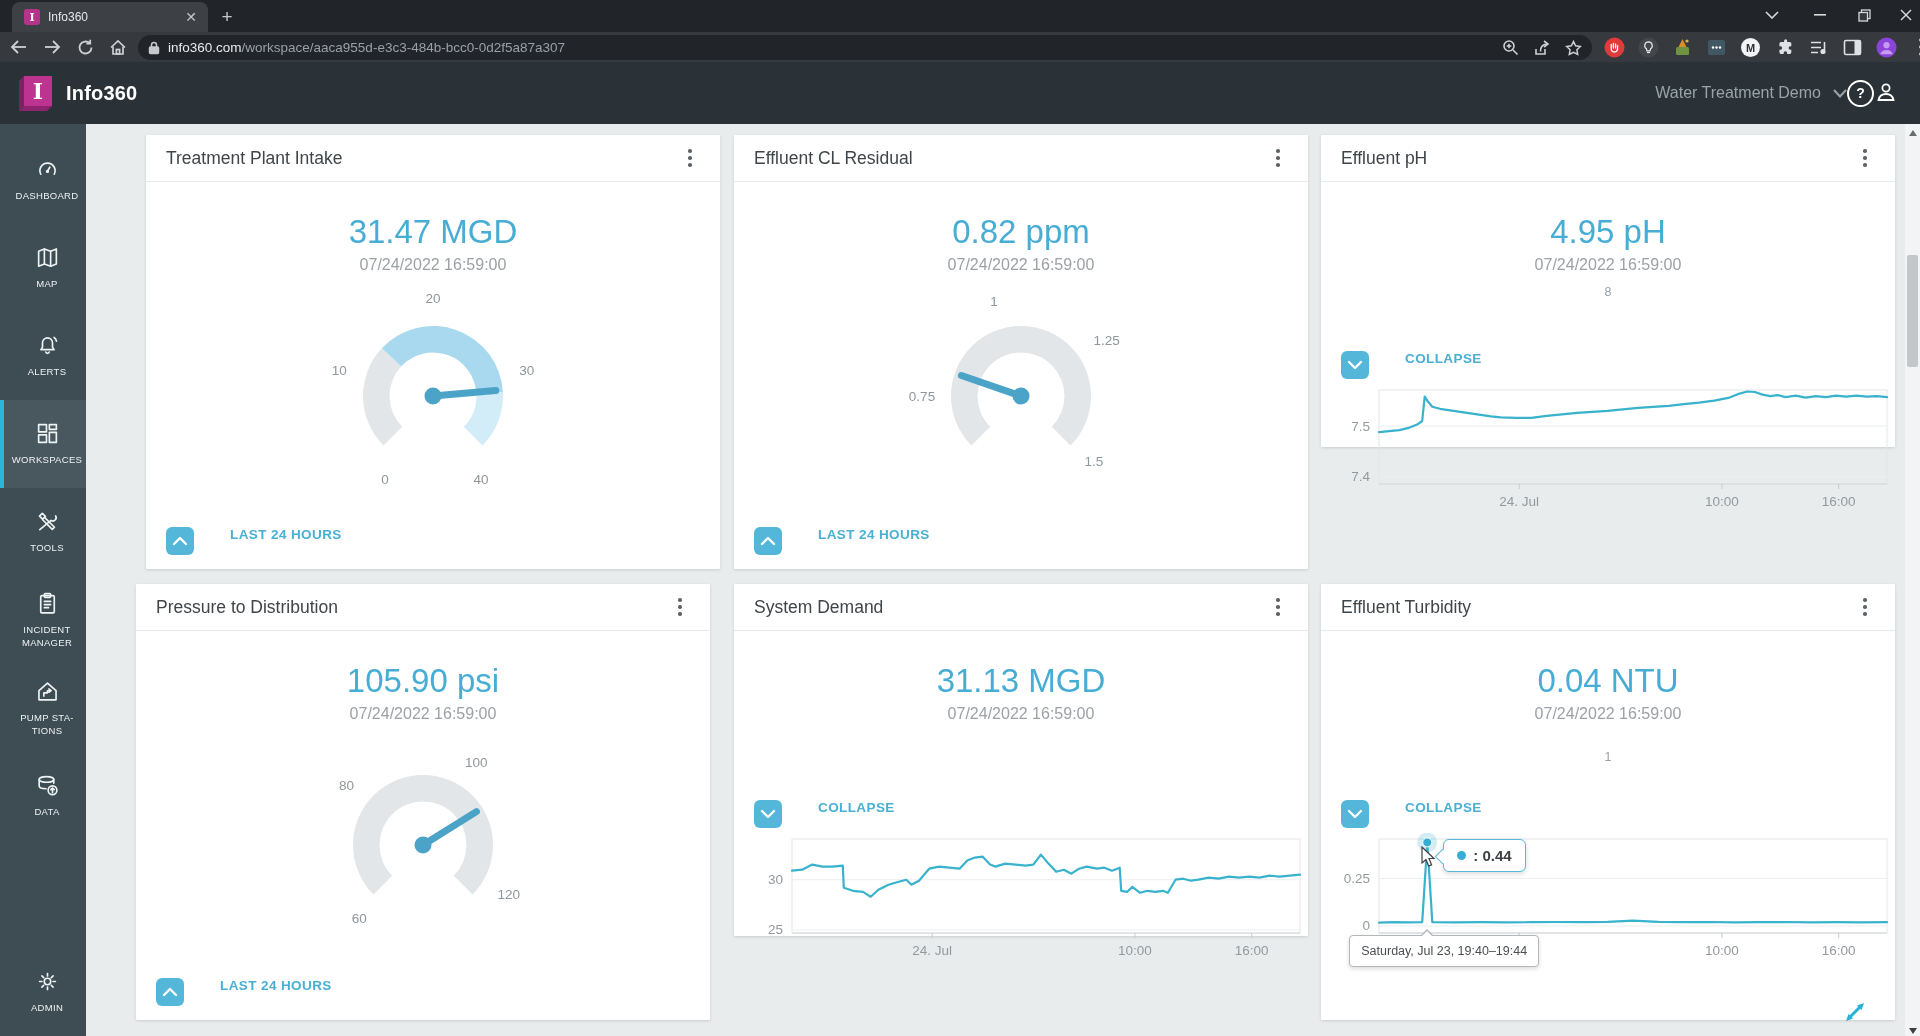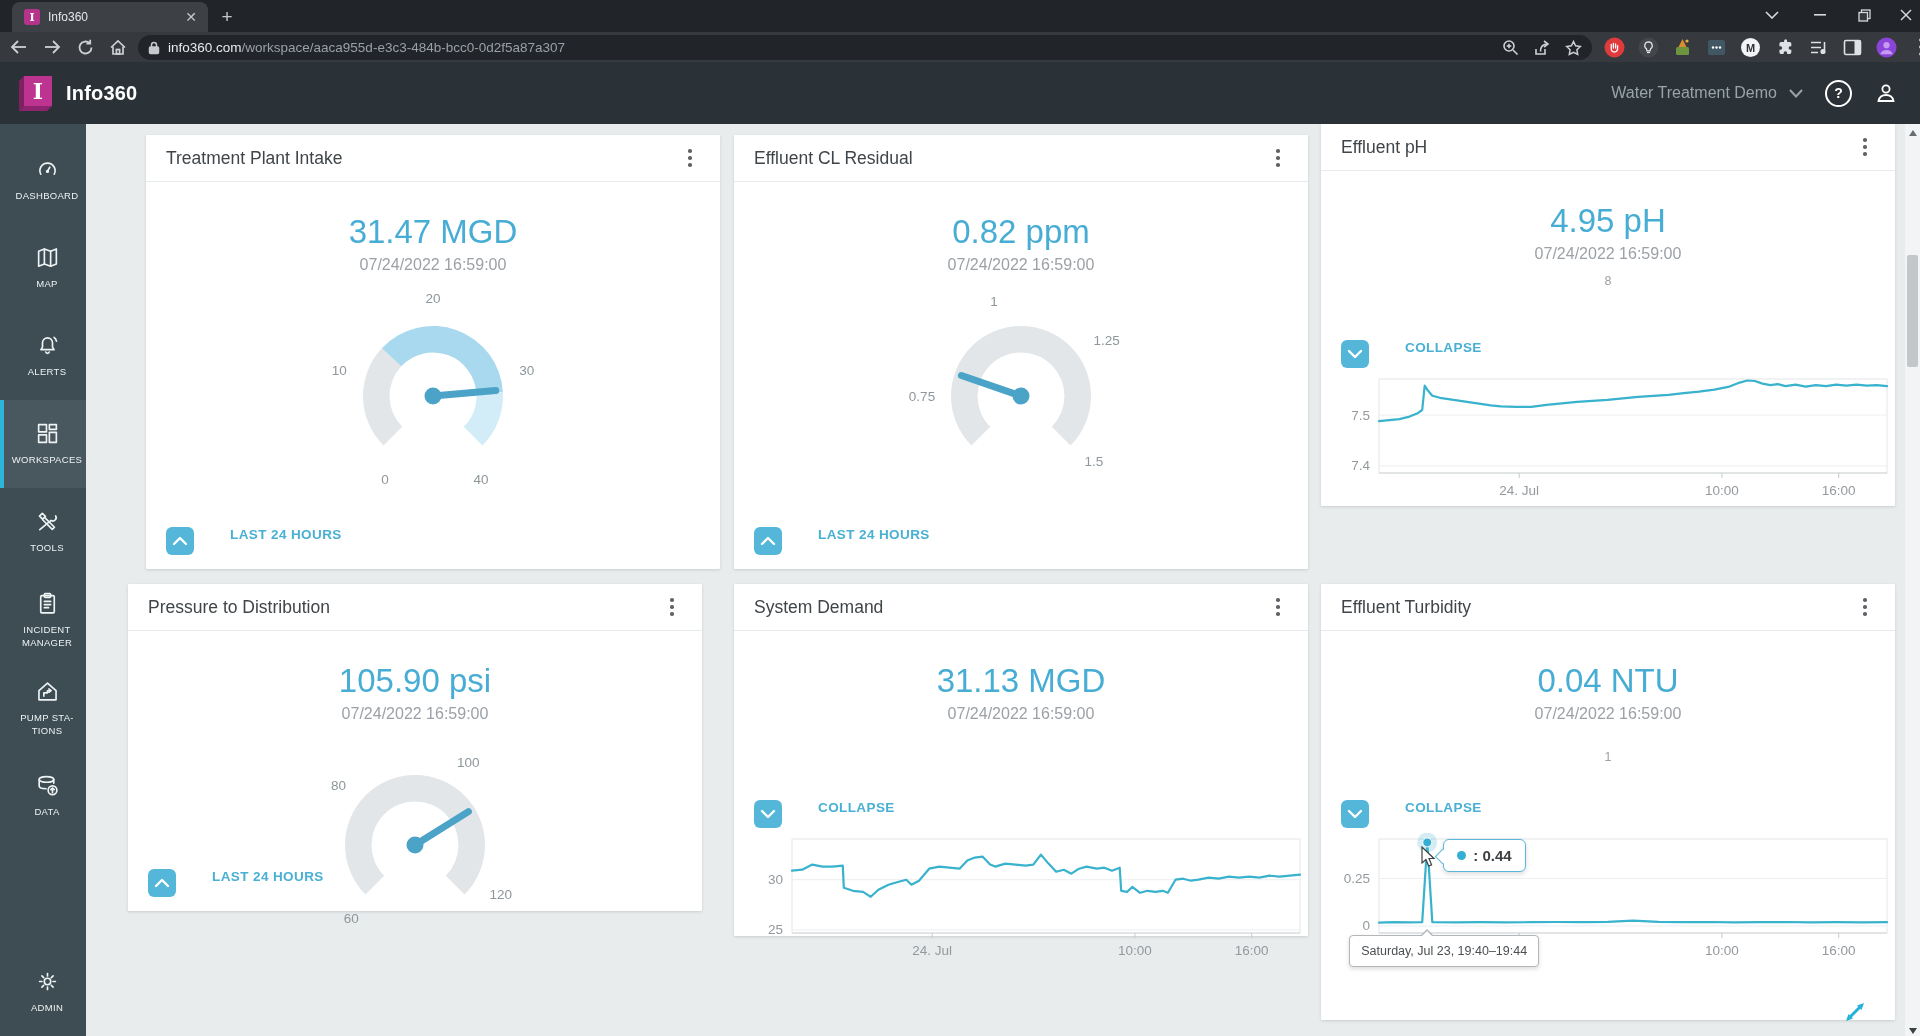--- a/index.html
+++ b/index.html
@@ -23,21 +23,21 @@
   .url{font-size:13.5px;margin-left:8px;white-space:nowrap;}
   .url .dom{color:#e8eaed;}
   .url .path{color:#9aa0a6;}
   .omni-icons{margin-left:auto;display:flex;align-items:center;gap:14px;}
   .extrow{position:absolute;top:33px;left:1604px;display:flex;align-items:center;gap:13px;height:28px;}
   .extslot{width:21px;height:21px;display:flex;align-items:center;justify-content:center;}
   
   .appbar{position:absolute;left:0;top:62px;width:1920px;height:62px;background:#2b3237;display:flex;align-items:center;}
   .brand-logo{margin-left:14px;}
   .brand{color:#fff;font-size:20px;font-weight:bold;margin-left:12px;letter-spacing:.2px;}
-  .appbar-right{margin-left:auto;display:flex;align-items:center;margin-right:22px;gap:22px;}
+  .appbar-right{margin-left:auto;display:flex;margin-right:22px;}
   .ws-select{display:flex;align-items:center;gap:12px;color:#98a4aa;font-size:16px;}
   .help-badge{width:23px;height:23px;border-radius:50%;border:2px solid #fff;color:#fff;font-size:14px;font-weight:bold;
     display:flex;align-items:center;justify-content:center;}
   
   .sidebar{position:absolute;left:0;top:124px;width:94px;height:912px;background:#3e4c54;display:flex;flex-direction:column;padding-top:12px;box-sizing:border-box;}
   .side-item{height:88px;display:flex;flex-direction:column;align-items:center;justify-content:center;gap:8px;
     color:#eef3f4;font-size:9.5px;letter-spacing:.3px;text-align:center;line-height:1.35;cursor:pointer;box-sizing:border-box;}
   .side-item.active{background:#49575f;border-left:4px solid #2cb5d8;padding-right:4px;}
   .side-item .lbl{width:78px;}
   .side-spacer{flex:1;}
@@ -388,21 +388,21 @@
       <div class="actrow" style="bottom:14px">
         <button class="sqbtn">
           <svg width="16" height="10" viewBox="0 0 16 10">
               <polyline points="2,8 8,2 14,8" fill="none" stroke="#fff" stroke-width="2.4" stroke-linecap="round" stroke-linejoin="round"></polyline>
             </svg>
           </button>
         <span class="rowlabel">LAST 24 HOURS</span>
       </div>
     </div>
 
-    <div class="card" style="left:1201px;top:0;height:382px">
+    <div class="card" style="left:1201px;top:11px;height:312px">
       <div class="card-hd">
           <span class="card-title">Effluent pH</span>
         <span class="kebab">
             <i></i>
             <i></i>
             <i></i>
           </span>
         </div>
       <div class="val">4.95 pH</div>
       <div class="ts">07/24/2022 16:59:00</div>
@@ -425,21 +425,21 @@
             <line x1="198.208" y1="100" x2="198.208" y2="105" stroke="#c6c9cb"></line>
             <text x="198.208" y="122" text-anchor="middle" font-size="13.5" fill="#93999d">24. Jul</text>
             <line x1="400.90000000000003" y1="100" x2="400.90000000000003" y2="105" stroke="#c6c9cb"></line>
             <text x="400.90000000000003" y="122" text-anchor="middle" font-size="13.5" fill="#93999d">10:00</text>
             <line x1="517.74" y1="100" x2="517.74" y2="105" stroke="#c6c9cb"></line>
             <text x="517.74" y="122" text-anchor="middle" font-size="13.5" fill="#93999d">16:00</text>
             <polyline points="58.0,48.2 68.2,47.2 78.3,46.1 88.5,43.6 96.1,40.6 101.2,37.0 103.7,12.6 106.3,16.7 111.3,22.8 119.0,24.8 129.1,26.3 139.3,27.8 149.4,29.4 159.6,30.9 169.8,32.4 179.9,33.4 195.2,33.9 210.4,33.9 225.6,31.9 240.9,30.4 256.1,28.9 271.4,27.8 286.6,26.8 301.8,25.3 317.1,23.8 332.3,22.8 347.6,21.8 362.8,20.2 378.0,18.7 393.3,16.7 408.5,13.6 418.7,9.6 426.3,7.5 433.9,8.0 441.5,10.6 449.2,12.1 456.8,11.1 464.4,13.1 474.6,11.6 484.7,13.6 494.9,12.1 505.0,13.1 515.2,11.6 525.4,12.6 535.5,11.6 545.7,12.6 555.8,12.1 566.0,13.1" fill="none" stroke="#38b2cd" stroke-width="2.2" stroke-linejoin="round" stroke-linecap="round"></polyline>
           </svg></div>
     </div>
 
-    <div class="card" style="left:8px;top:460px;height:327px">
+    <div class="card" style="left:16px;top:460px;height:436px">
       <div class="card-hd">
           <span class="card-title">Pressure to Distribution</span>
         <span class="kebab">
             <i></i>
             <i></i>
             <i></i>
           </span>
         </div>
       <div class="val">105.90 psi</div>
       <div class="ts">07/24/2022 16:59:00</div>

